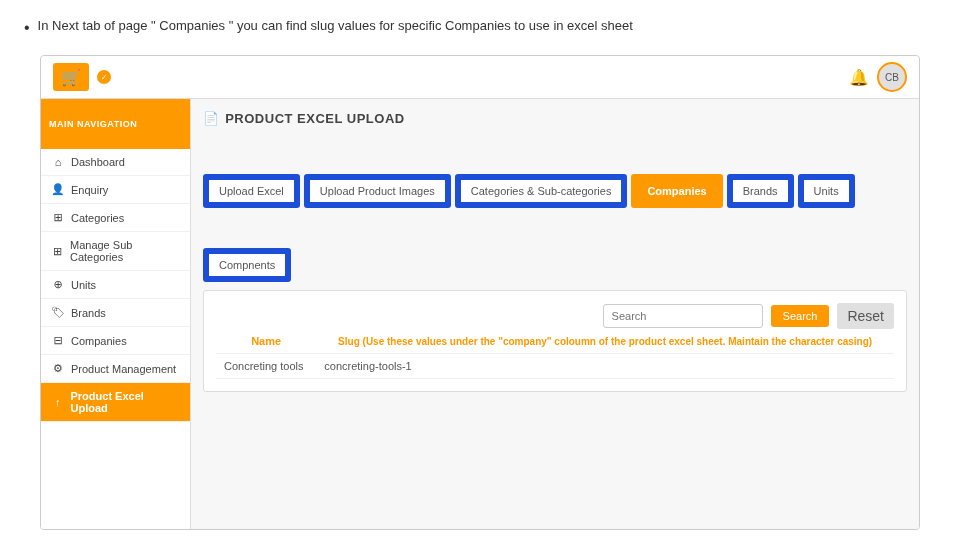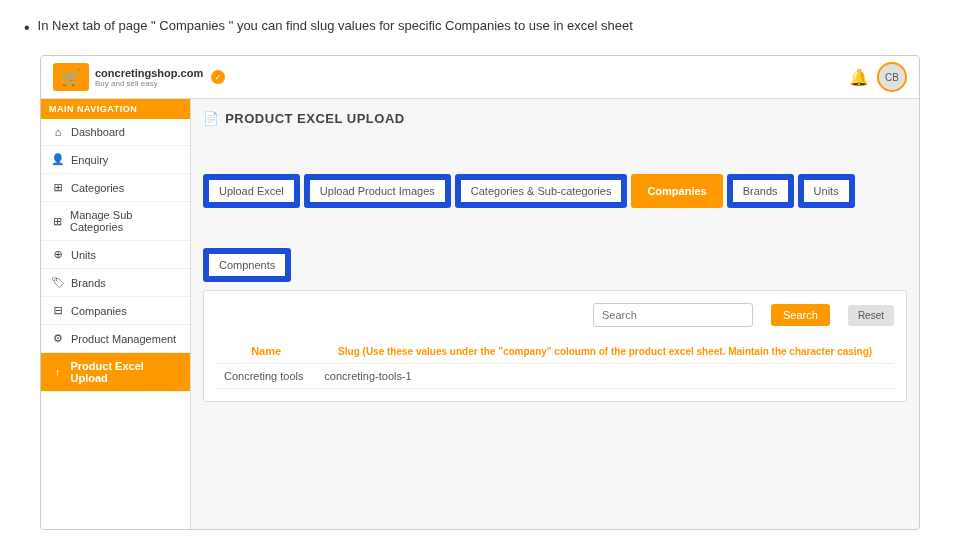--- a/index.html
+++ b/index.html
@@ -129,21 +129,21 @@
       min-width: 150px;
       background: #fff;
       border-right: 1px solid #ddd;
       overflow-y: auto;
     }
     .sidebar-section-header {
       background: #f90;
       color: #fff;
       font-size: 9px;
       font-weight: bold;
-      padding: 5px 8px;
+      padding: 20px 8px;
       text-transform: uppercase;
       letter-spacing: 0.5px;
     }
     .sidebar-item {
       padding: 7px 10px;
       font-size: 11px;
       color: #444;
       cursor: pointer;
       display: flex;
       align-items: center;
@@ -225,22 +225,21 @@
       font-weight: bold;
       color: #333;
       margin-bottom: 12px;
     }
 
     
     .search-row {
       display: flex;
       justify-content: flex-end;
       align-items: center;
-      gap: 18px;
-      margin-bottom: 12px;
+      gap: 8px;
     }
     .search-input {
       padding: 5px 8px;
       font-size: 11px;
       border: 1px solid #ccc;
       border-radius: 3px;
       width: 160px;
       outline: none;
       color: #aaa;
     }
@@ -248,21 +247,21 @@
       padding: 5px 12px;
       font-size: 11px;
       background: #f90;
       color: #fff;
       border: none;
       border-radius: 3px;
       cursor: pointer;
     }
     .reset-btn {
       padding: 5px 10px;
-      font-size: 10px;
+      font-size: 14px;
       background: #e0e0e0;
       color: #555;
       border: none;
       border-radius: 3px;
       cursor: pointer;
     }
 
     
     .listing-table {
       width: 100%;
@@ -300,24 +299,20 @@
   <div class="bullet-text">
     <span class="bullet-dot">•</span>
     <span>In Next tab of page " Companies " you can find slug values for specific Companies to use in excel sheet</span>
   </div>
 
   <div class="browser-mockup">
 
     <div class="app-header">
       <div class="logo-area">
         <div class="logo-cart">🛒</div>
-        <div class="logo-text-block">
-          <span class="logo-site-name">concretingshop.com</span>
-          <span class="logo-tagline">Buy and sell easy</span>
-        </div>
         <div class="logo-badge">✓</div>
       </div>
       <div class="header-icons">
         <span class="bell-icon">🔔</span>
         <div class="user-avatar">CB</div>
       </div>
     </div>
 
     <div class="app-layout">
 

